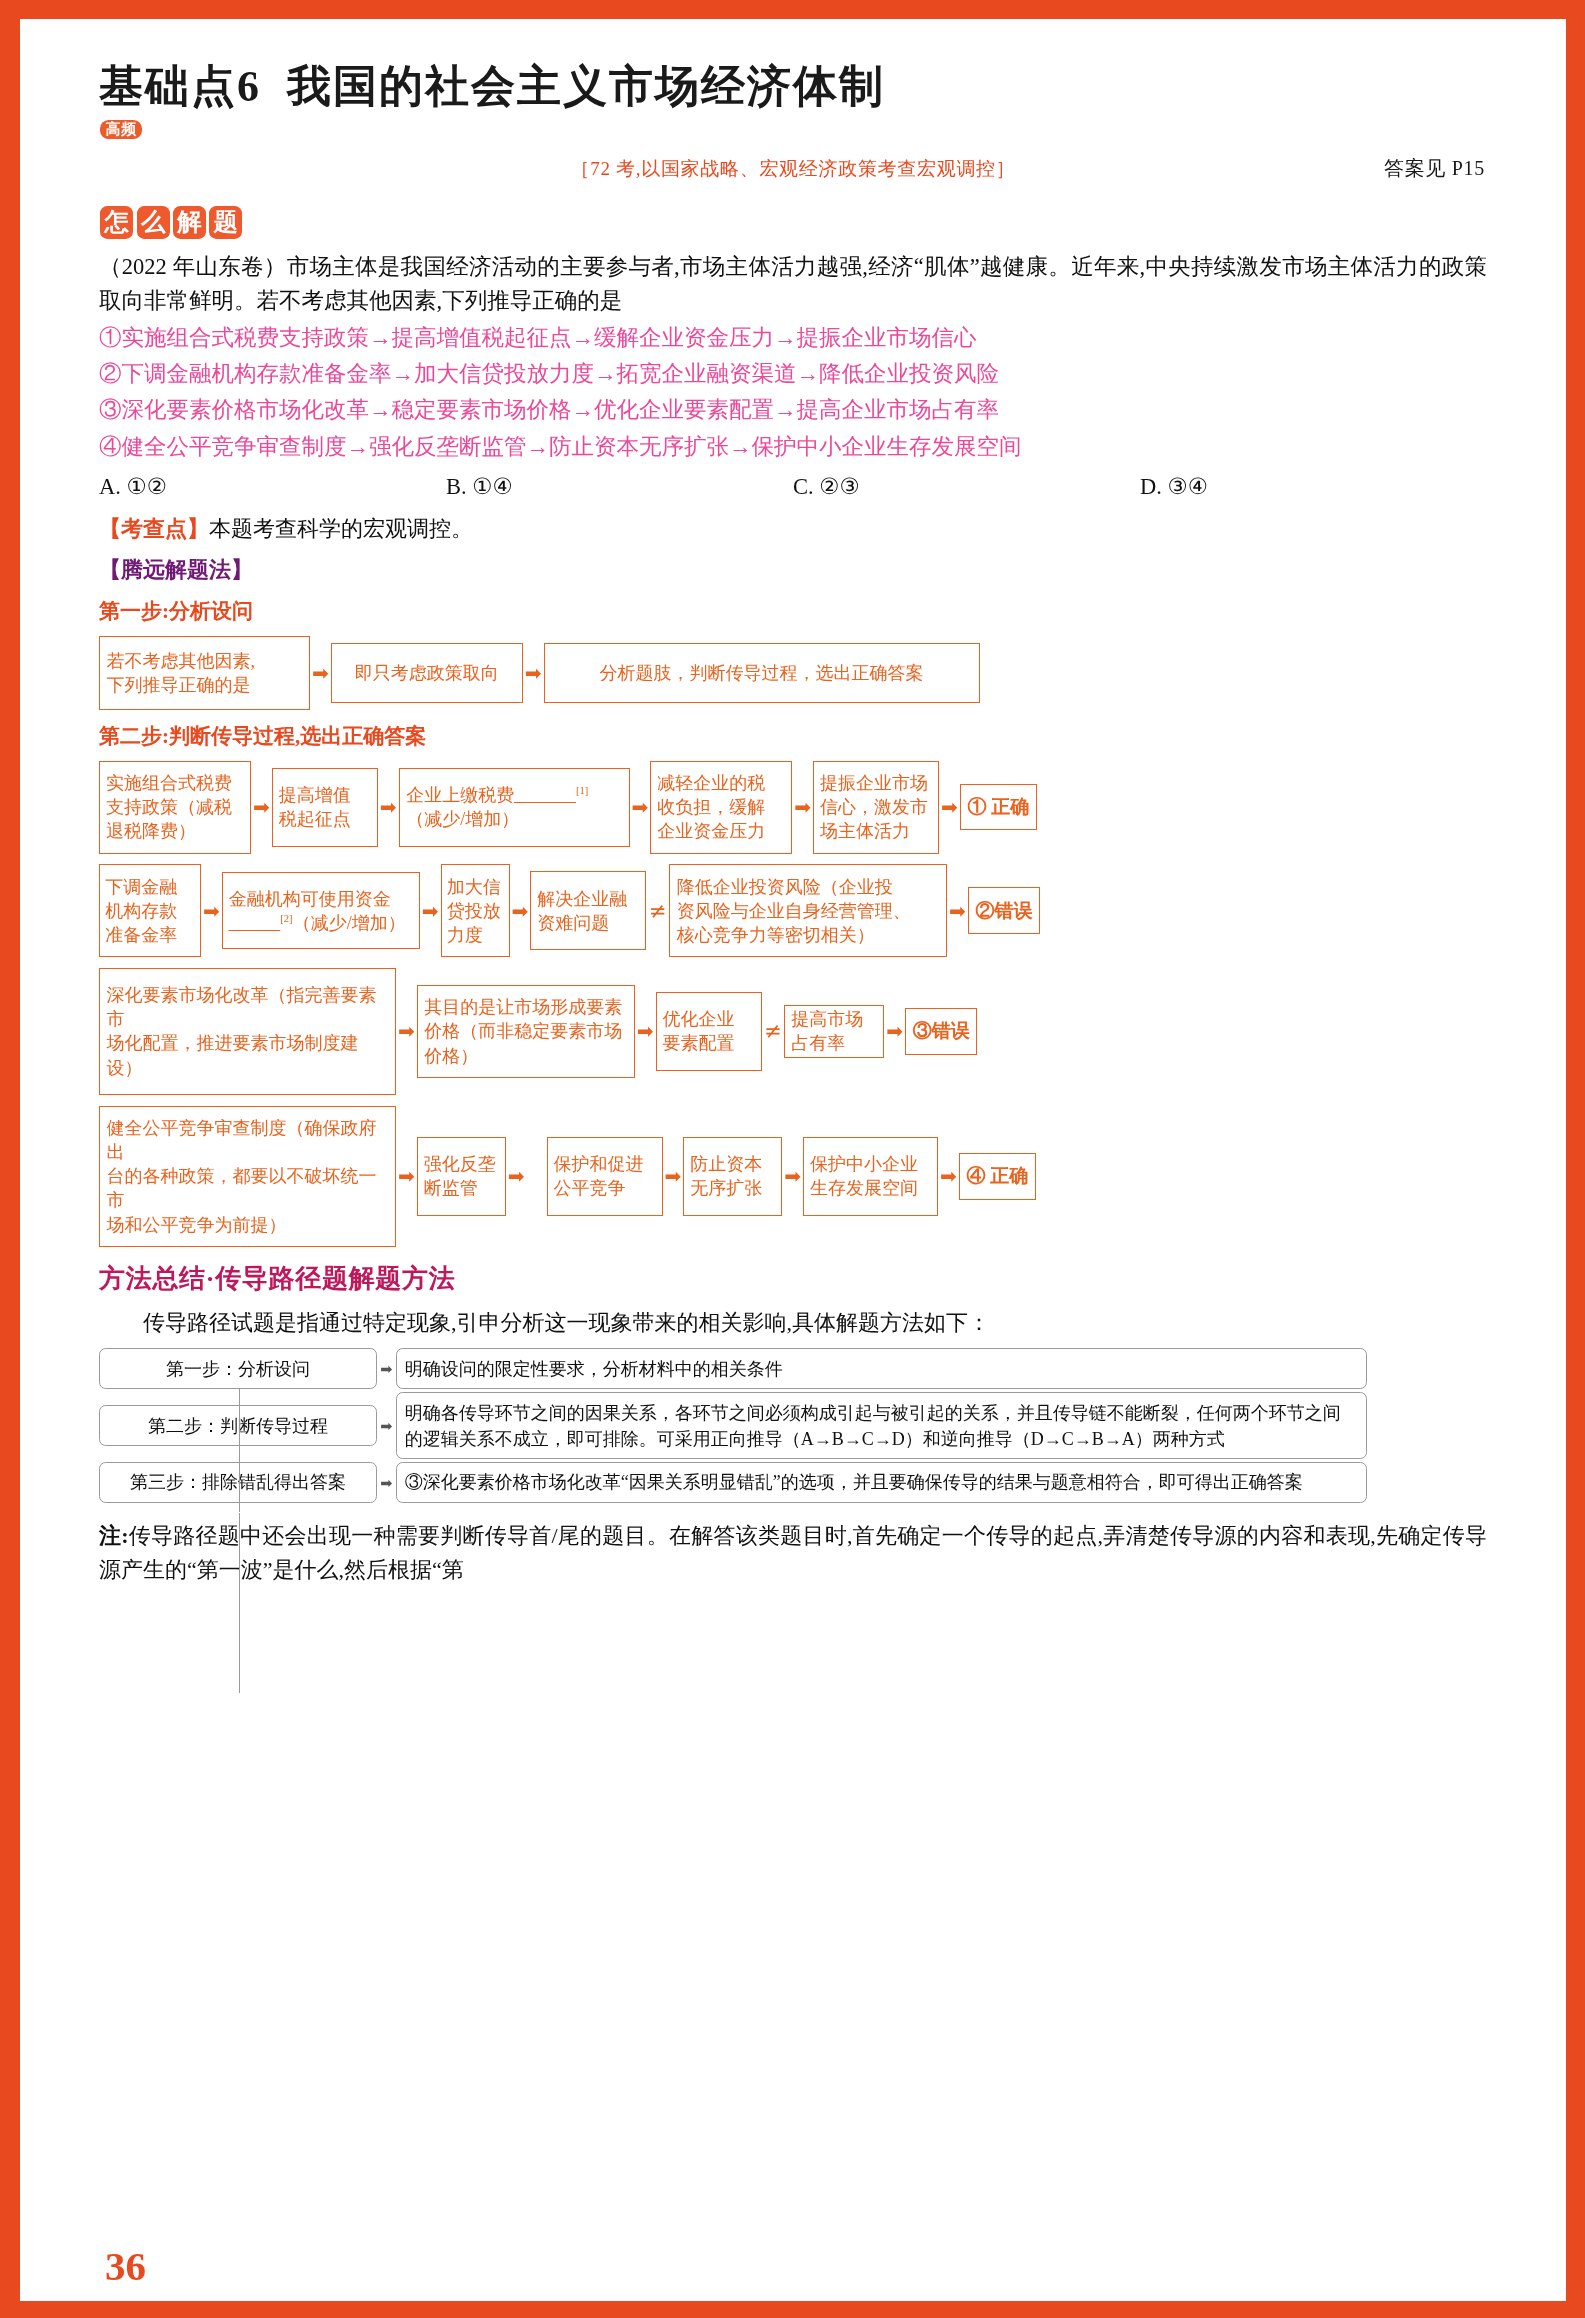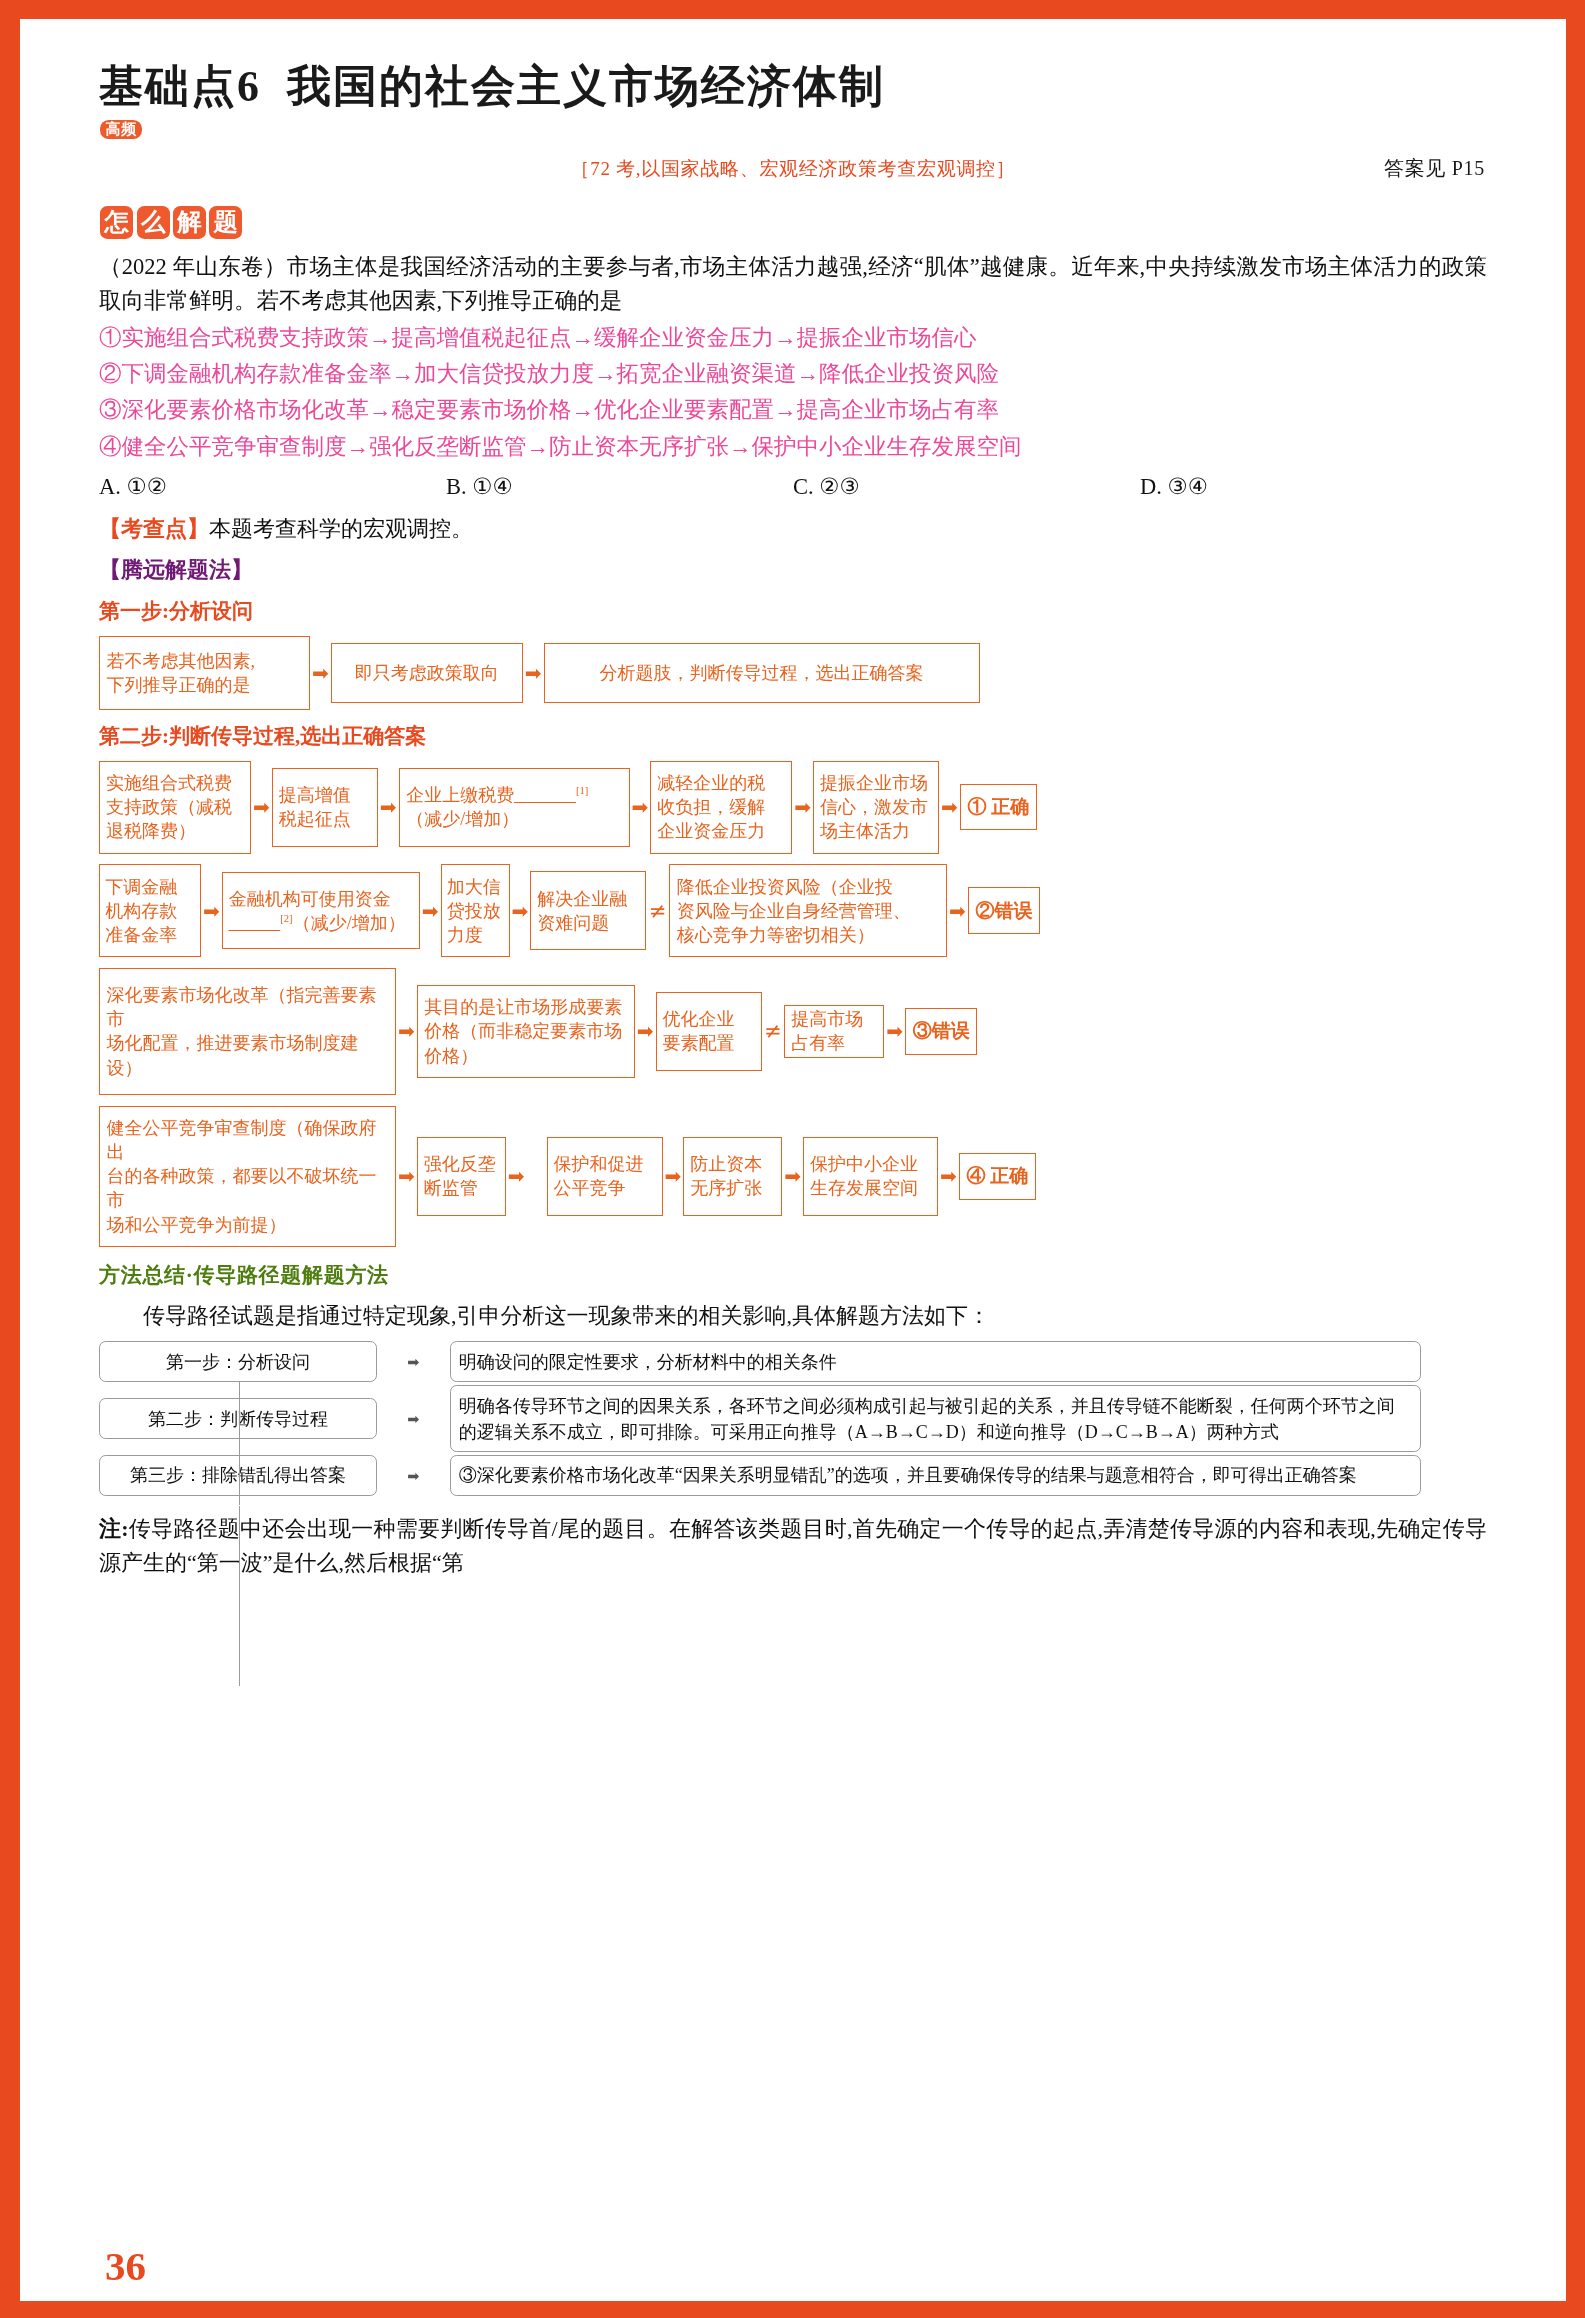--- a/index.html
+++ b/index.html
@@ -178,35 +178,35 @@
     padding: 9.3px 6.6px;
     white-space: nowrap;
     background: #fff;
   }
   .sup { font-size: 10.6px; vertical-align: super; }
   .blankline { text-decoration: underline; letter-spacing: 1.3px; }
 
   
   .method-head {
     margin-top: 14.5px;
-    font-size: 21px;
-    font-weight: 700;
-    color: #4d7c0f;
+    font-size: 26px;
+    font-weight: 700;
+    color: #be185d;
     letter-spacing: 0.7px;
   }
   .method-intro {
     font-size: 22px;
     color: #111;
     margin-top: 9.3px;
     text-indent: 44px;
     line-height: 1.5;
   }
 
   .gflow { margin-top: 9.3px; position: relative; }
-  .grow { display: flex; align-items: center; margin-bottom: 2.6px; gap: 27px; }
+  .grow { display: flex; align-items: center; margin-bottom: 2.6px; }
   .gbox {
     border: 1.3px solid #9a9a9a;
     border-radius: 6.6px;
     font-size: 18px;
     color: #111;
     padding: 6.6px 8px;
     background: #fff;
     line-height: 1.45;
   }
   .glabel { width: 278px; text-align: center; flex: none; }

